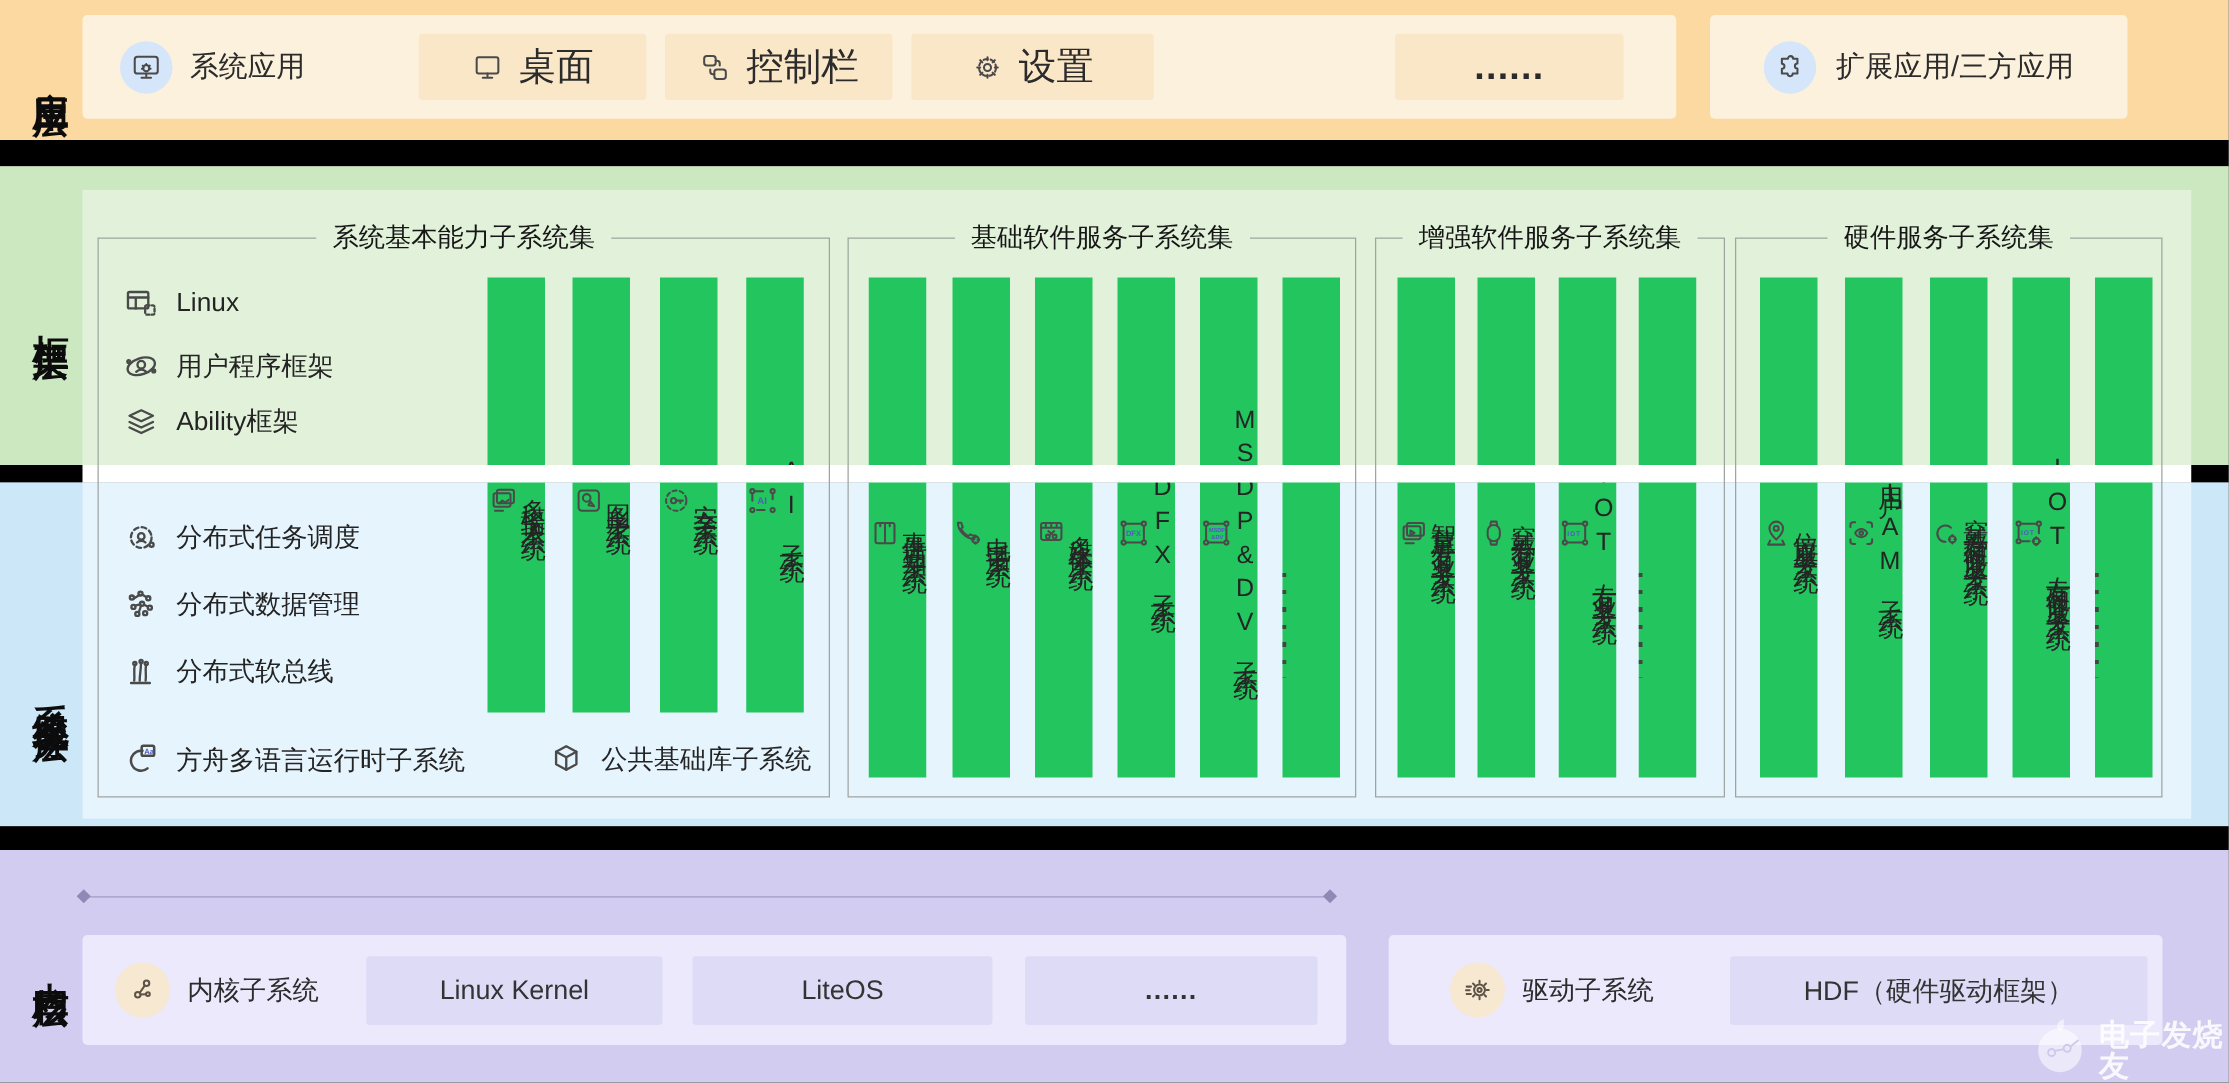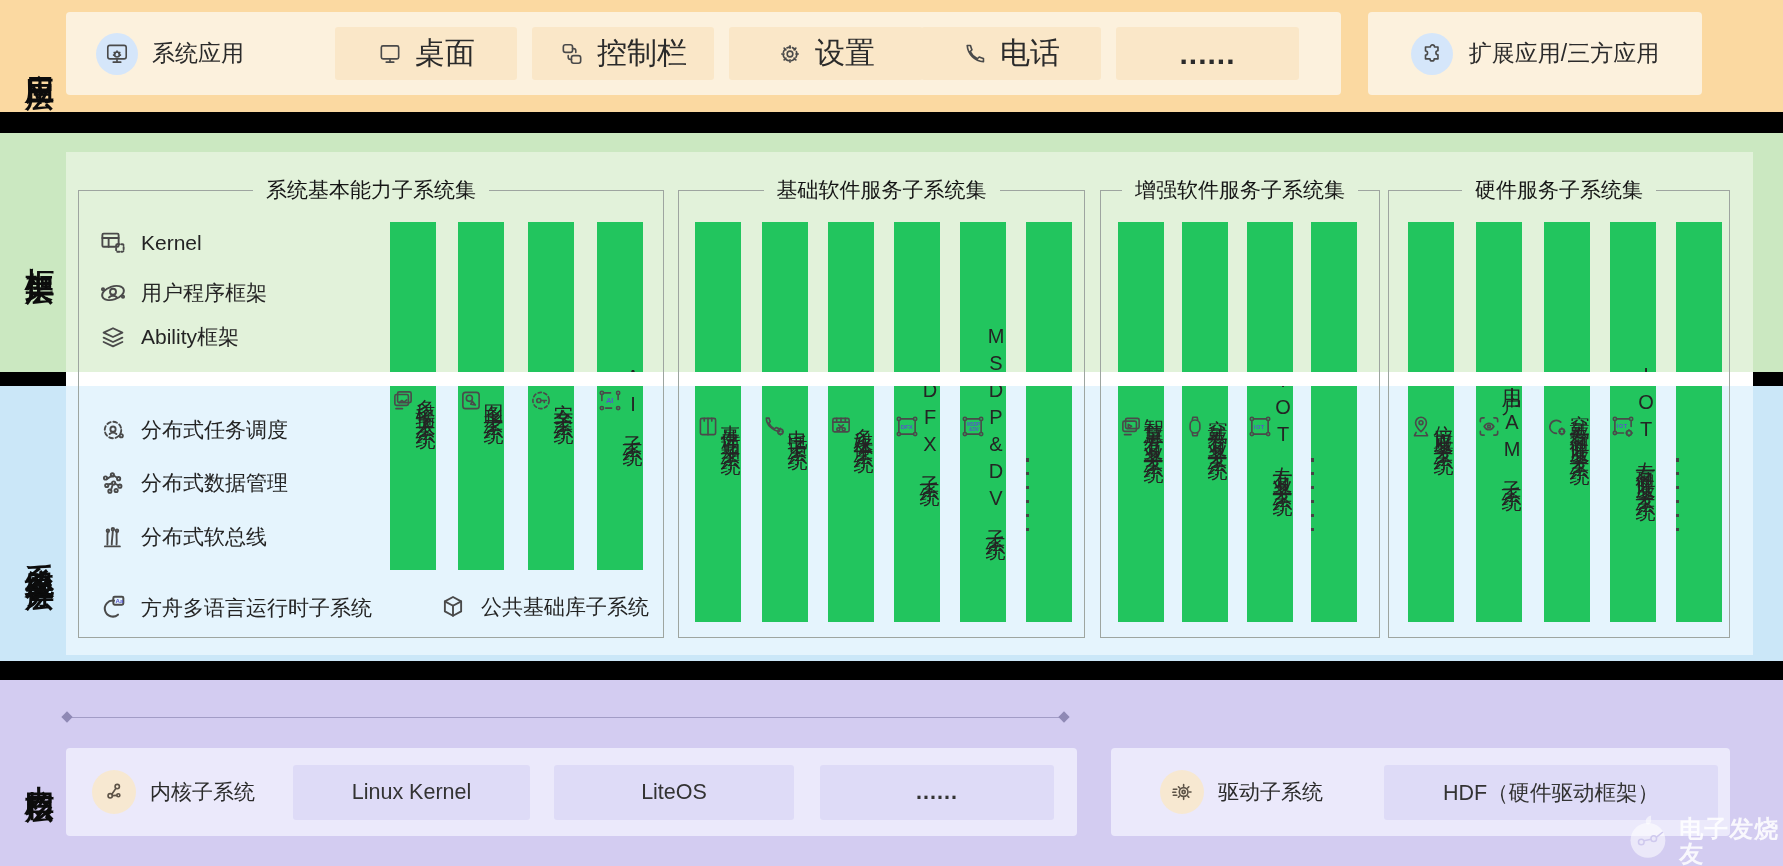--- a/index.html
+++ b/index.html
@@ -116,26 +116,20 @@
 
   <div class="app-item" style="left:729px;width:194px;">
     <svg class="ic" width="26" height="26" viewBox="0 0 24 24">
       <circle cx="12" cy="12" r="2.6"></circle>
       <path d="M12 4.4v2.2M12 17.4v2.2M4.4 12h2.2M17.4 12h2.2M6.6 6.6l1.6 1.6M15.8 15.8l1.6 1.6M17.4 6.6l-1.6 1.6M8.2 15.8l-1.6 1.6"></path>
       <circle cx="12" cy="12" r="6.3" stroke-dasharray="3.2 2.1"></circle>
     </svg>
     <span>设置</span>
   </div>
 
-  <div class="app-item" style="left:921px;width:180px;">
-    <svg class="ic" width="26" height="26" viewBox="0 0 24 24">
-      <path d="M7.8 4.2c.4 1.5.8 2.7 1.4 3.9L7.6 9.8a13.5 13.5 0 0 0 6.6 6.6l1.7-1.6c1.2.6 2.4 1 3.9 1.4v3c-8-.6-14.4-7-15-15z"></path>
-    </svg>
-    <span>电话</span>
-  </div>
 
   <div class="app-item" style="left:1116px;width:183px;">
     <span style="font-weight:bold;letter-spacing:1px;">......</span>
   </div>
 
   <div class="ext-panel">
     <span class="icon-badge">
       <svg class="ic" width="26" height="26" viewBox="0 0 24 24">
         <path d="M8.5 5.5h2a1.9 1.9 0 1 1 3.8 0h3.2V9a1.9 1.9 0 1 0 0 3.8v3.7H14a1.9 1.9 0 1 1-3.8 0H6V13a1.9 1.9 0 1 0 0-3.8V5.5h2.5z"></path>
       </svg>
@@ -159,21 +153,21 @@
   <div class="gbox" style="left:1388px;width:340px;">
     <span class="gbox-title">硬件服务子系统集</span>
   </div>
 
   <div class="fw-item" style="left:98px;top:228px;">
     <svg class="ic" width="30" height="30" viewBox="0 0 24 24">
       <rect x="3.5" y="4.5" width="13" height="10.5" rx="1"></rect>
         <path d="M3.5 8h13M8.5 8v7"></path>
       <rect x="14.5" y="13" width="6" height="6" rx="1" stroke-dasharray="1.8 1.5"></rect>
     </svg>
-    <span>Kernel</span>
+    <span>Linux</span>
   </div>
   <div class="fw-item" style="left:98px;top:278px;">
     <svg class="ic" width="30" height="30" viewBox="0 0 24 24">
       <circle cx="12" cy="11" r="2.4"></circle>
         <path d="M8.8 15.6a4.3 4.3 0 0 1 6.4 0"></path>
       <ellipse cx="12" cy="12" rx="9" ry="5.2" transform="rotate(-18 12 12)"></ellipse>
       <circle cx="4" cy="9" r="0.9"></circle>
         <circle cx="20" cy="15" r="0.9"></circle>
     </svg>
     <span>用户程序框架</span>

